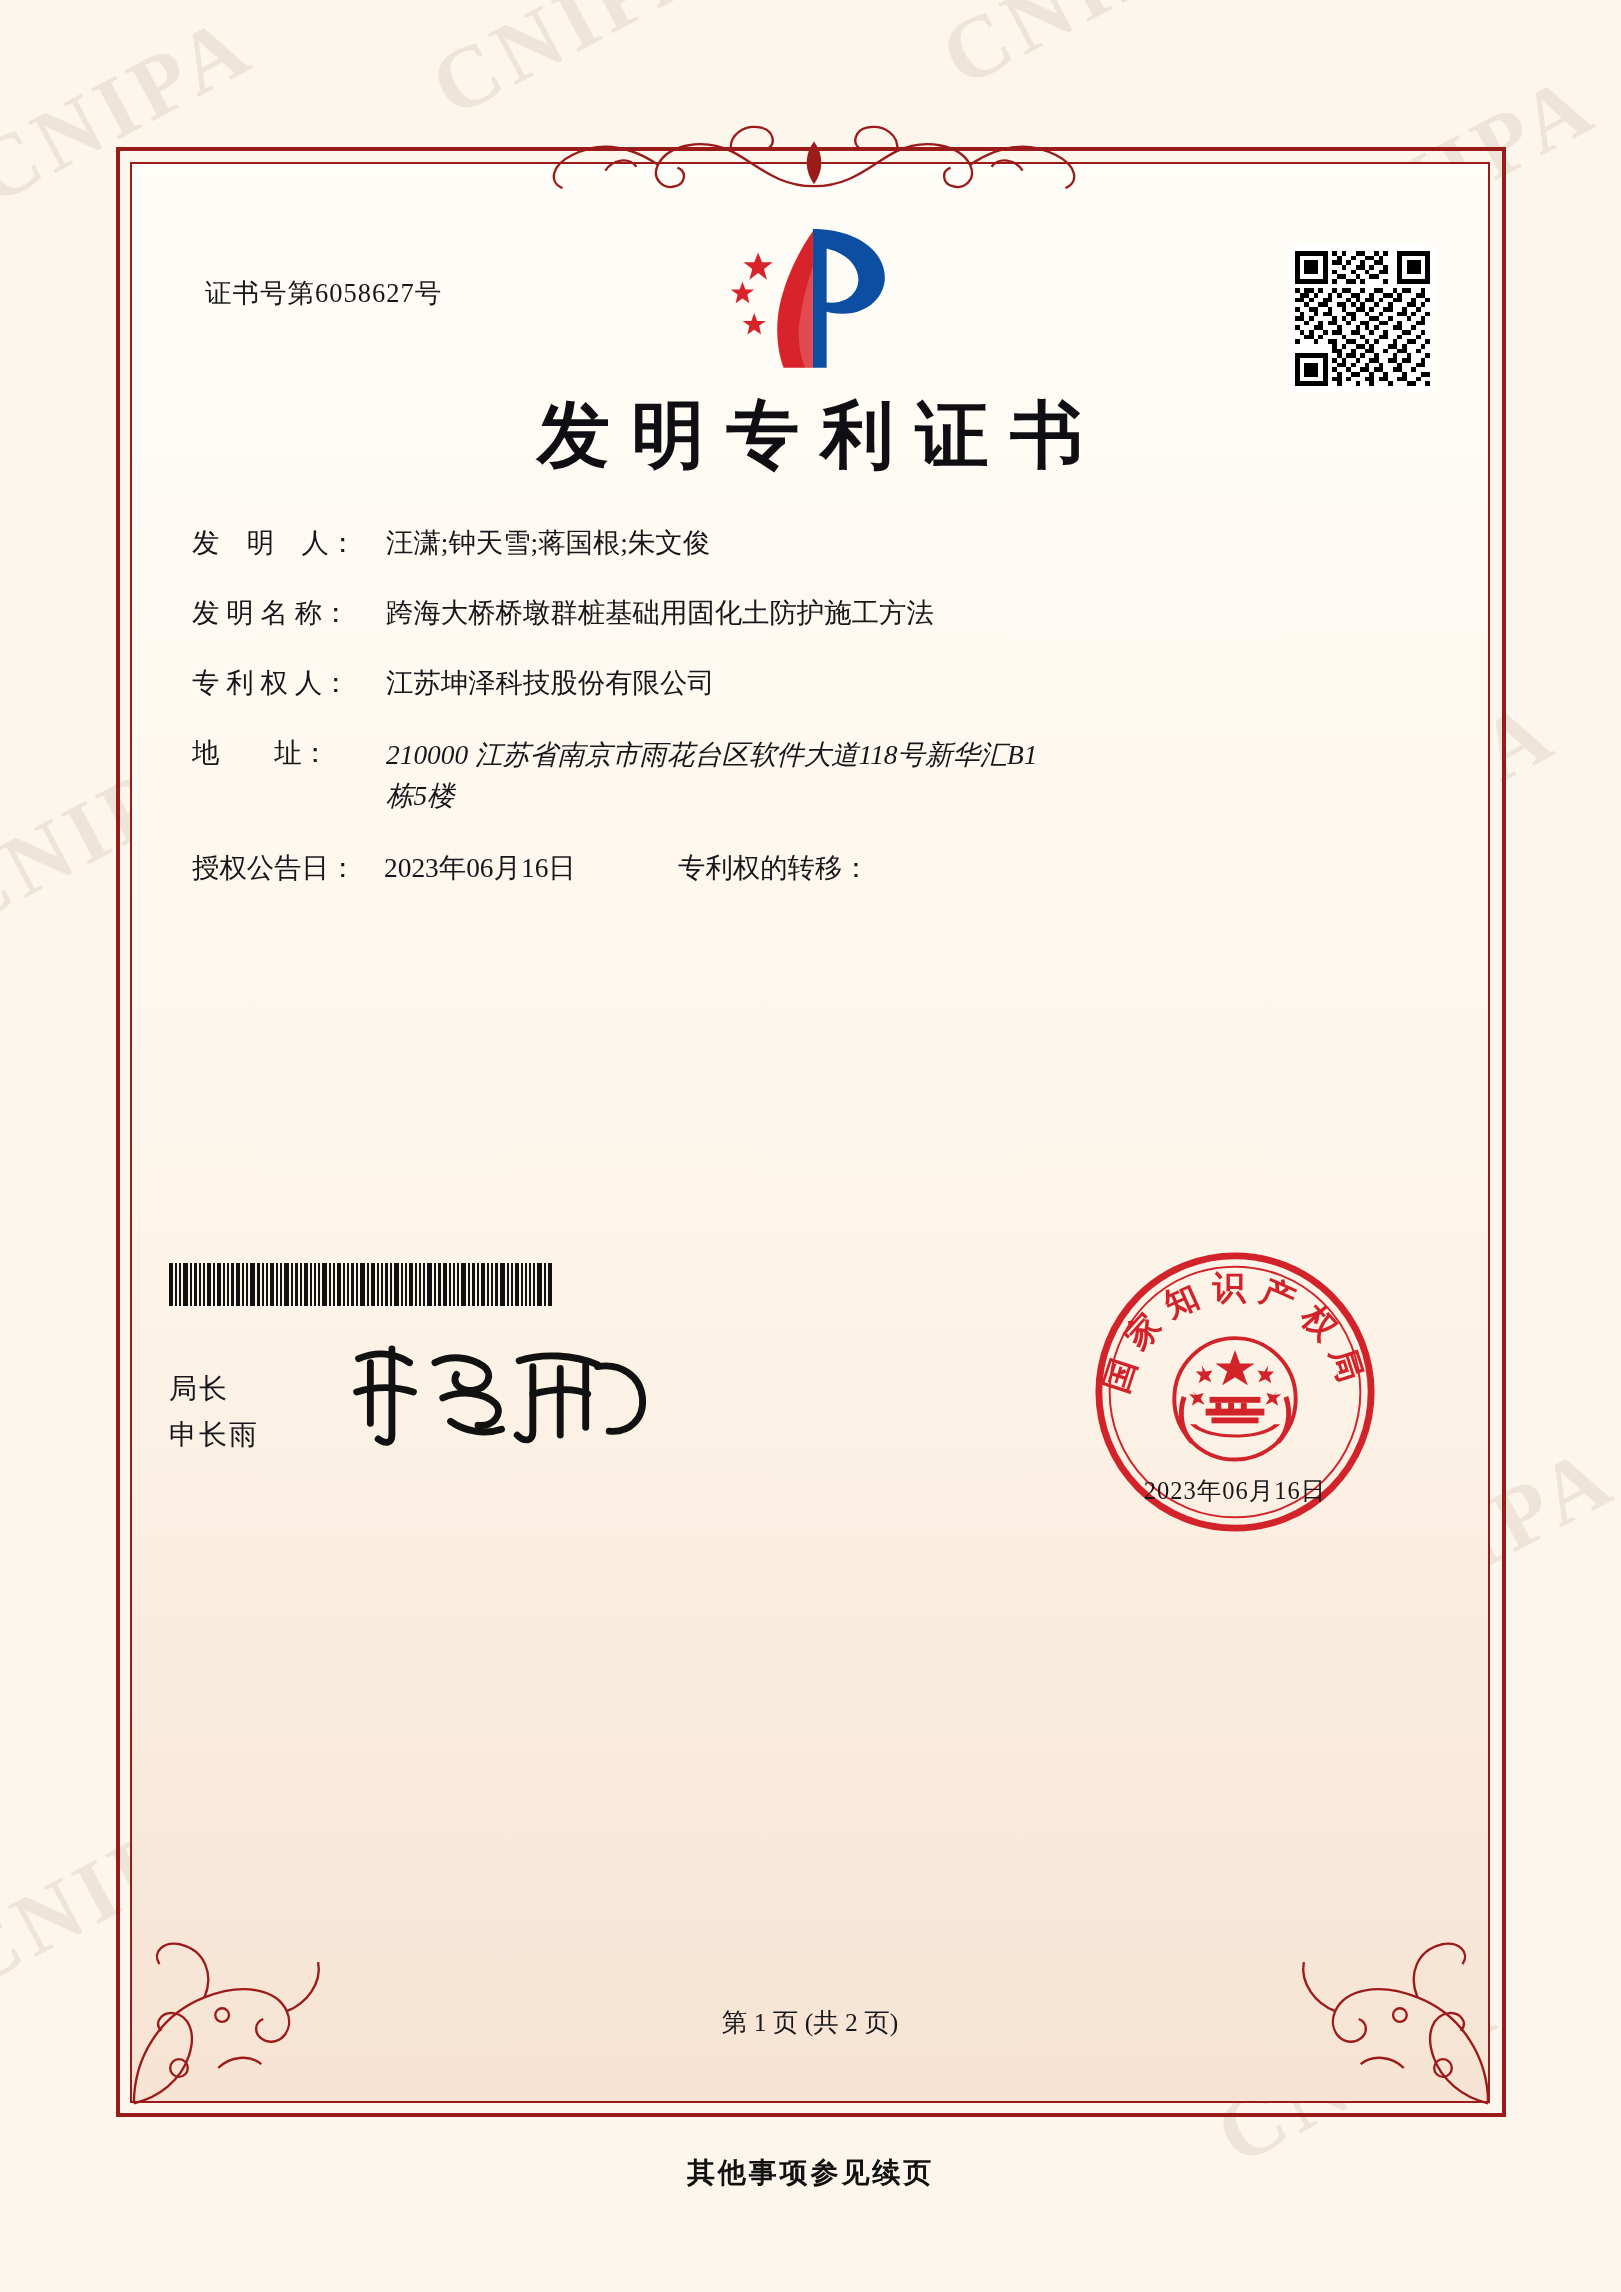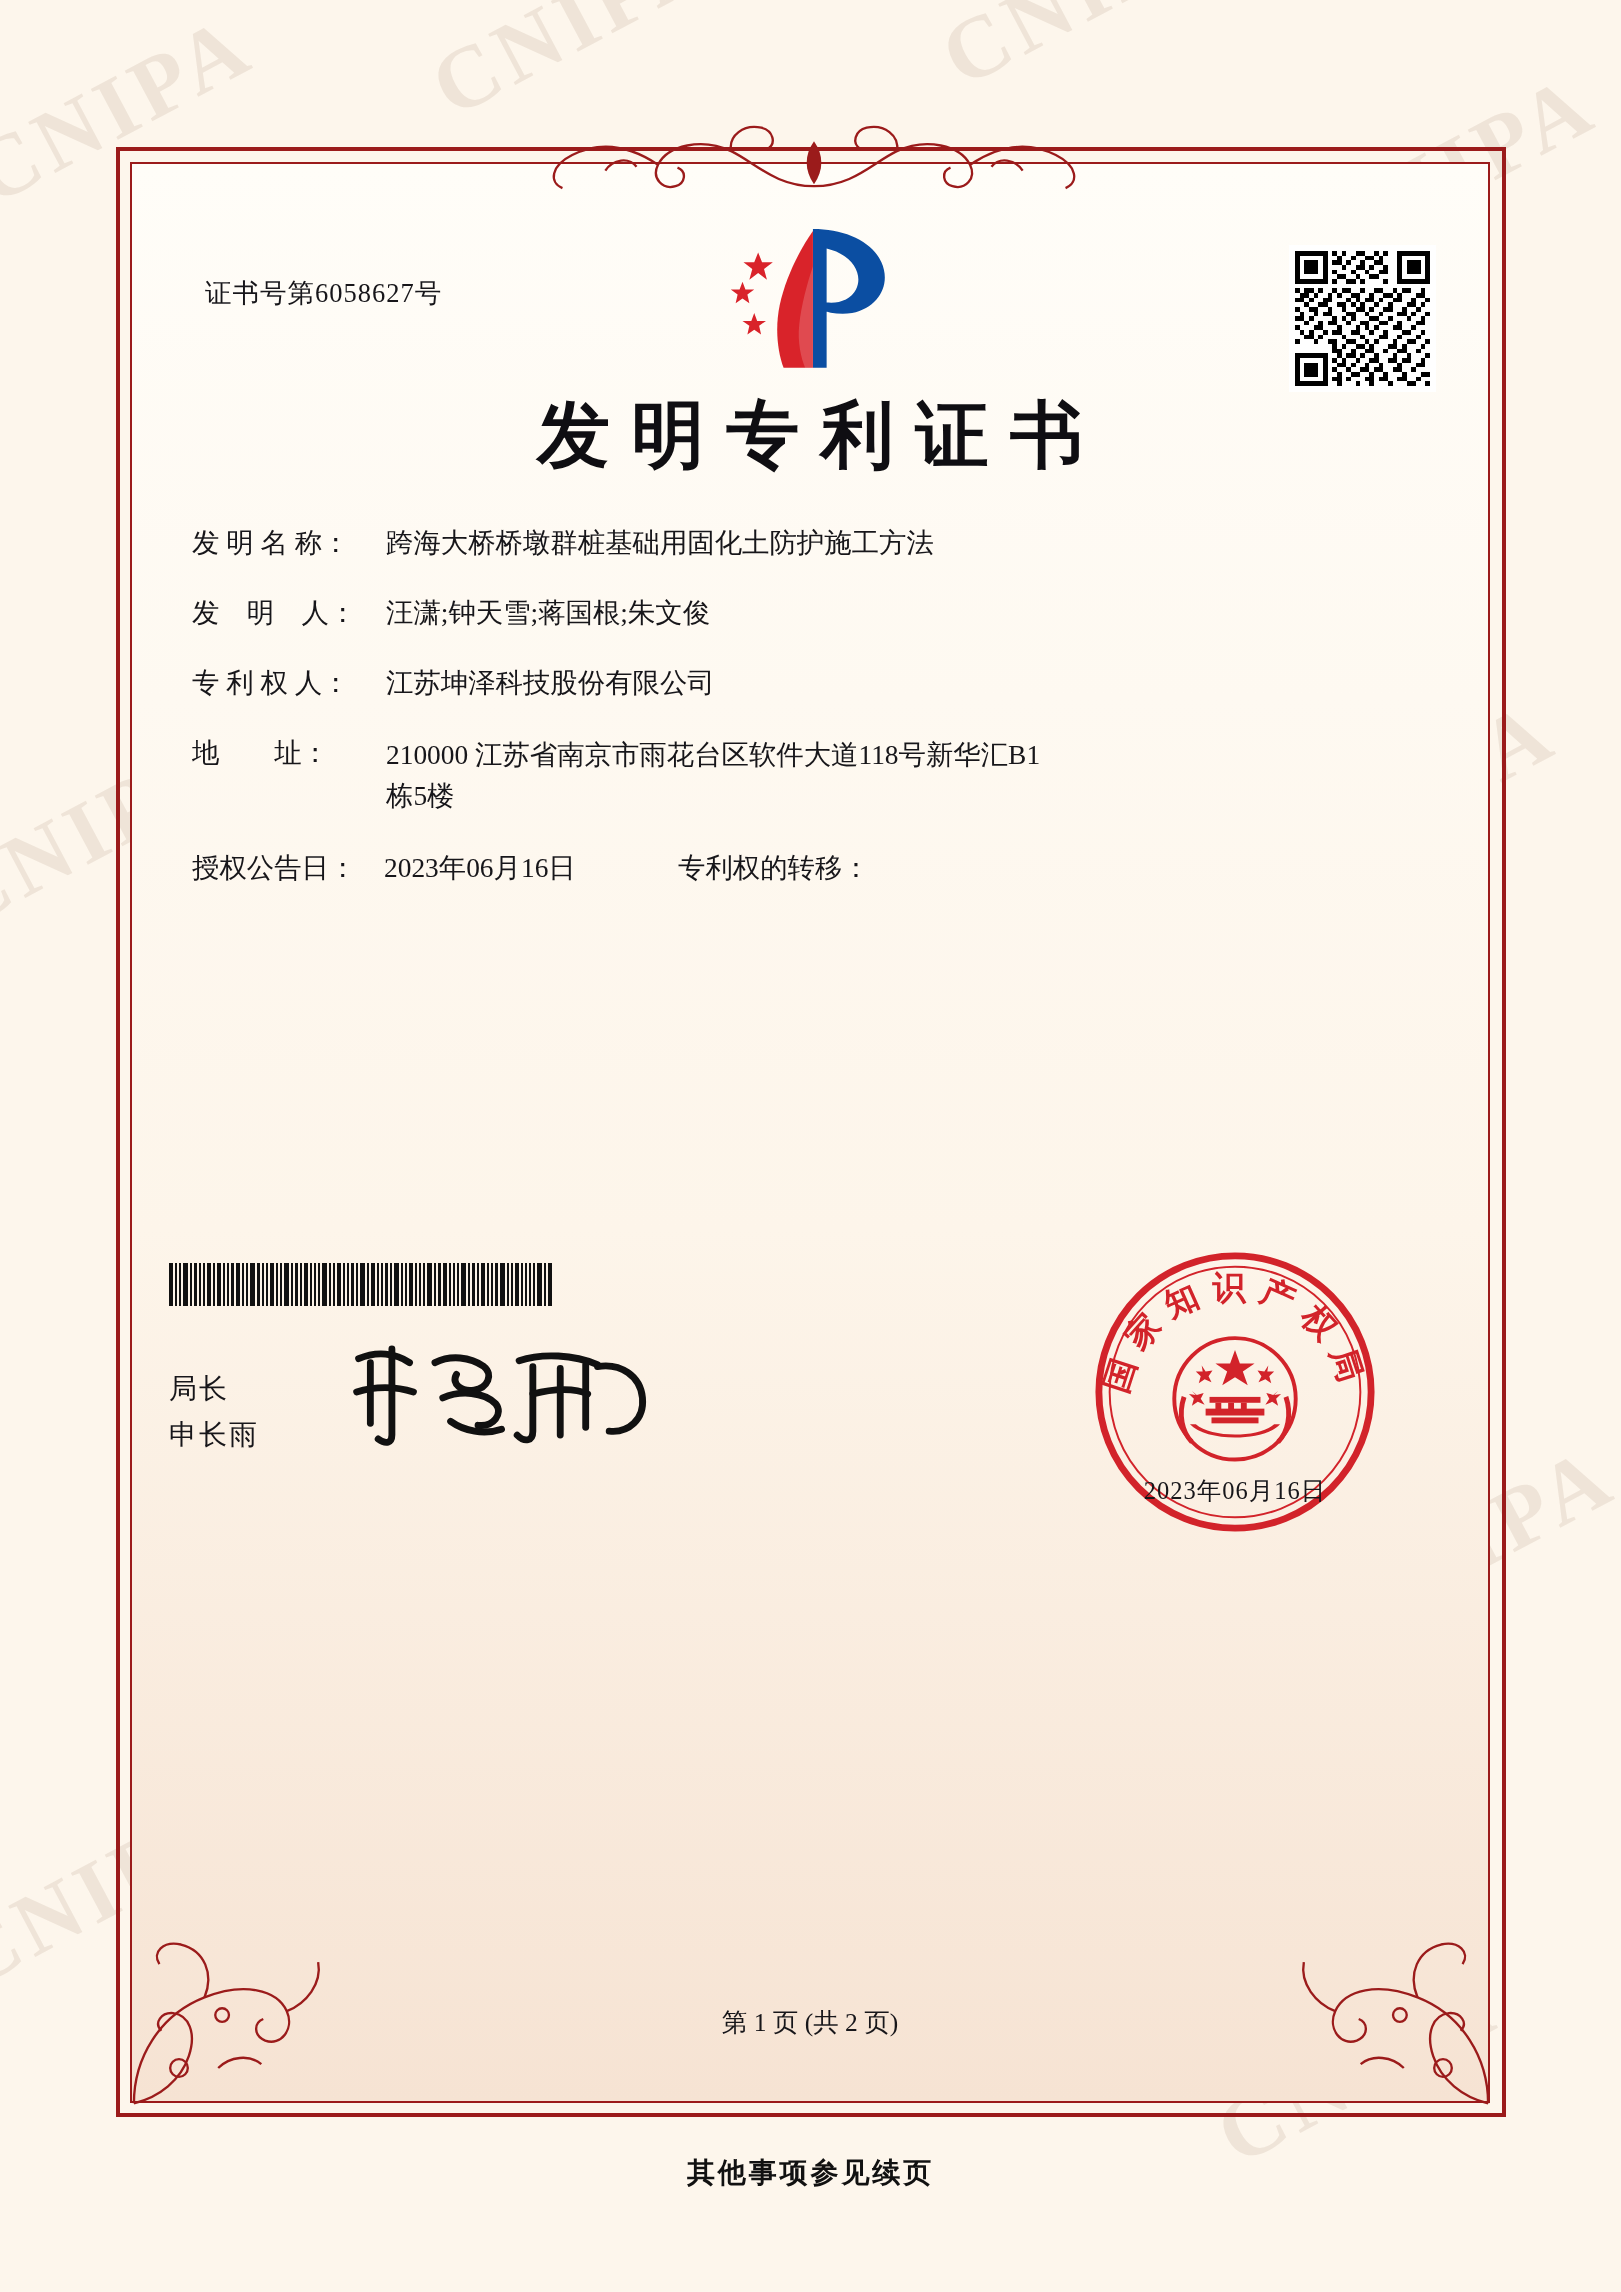--- a/index.html
+++ b/index.html
@@ -141,20 +141,21 @@
     flex: 0 0 192px;
     white-space: pre;
     letter-spacing: 0px;
   }
   .field-value {
     flex: 1;
     padding-left: 2px;
   }
   .field-value.two-line {
     line-height: 1.5;
+    font-style: italic;
   }
 
   .pub-row {
     display: flex;
     align-items: baseline;
     font-size: 27.4px;
     color: #17161a;
     margin-top: 3.9px;
   }
   .pub-left-label { width: 192px; flex: 0 0 192px; white-space: pre; }
@@ -543,27 +544,27 @@
         <polygon points="46,72 49,80 58,80 51,85 53,94 46,89 39,94 41,85 34,80 43,80"></polygon>
         <polygon points="58,104 61,112 70,112 63,117 65,126 58,121 51,126 53,117 46,112 55,112"></polygon>
       </g>
     </svg>
 
     <div class="title">发明专利证书</div>
 
     <div class="fields">
 
       <div class="field-row">
+        <div class="field-label">发    明    人：</div>
+        <div class="field-value">汪潇;钟天雪;蒋国根;朱文俊</div>
+      </div>
+
+      <div class="field-row">
         <div class="field-label">发 明 名 称：</div>
         <div class="field-value">跨海大桥桥墩群桩基础用固化土防护施工方法</div>
-      </div>
-
-      <div class="field-row">
-        <div class="field-label">发    明    人：</div>
-        <div class="field-value">汪潇;钟天雪;蒋国根;朱文俊</div>
       </div>
 
 
 
       <div class="field-row">
         <div class="field-label">专 利 权 人：</div>
         <div class="field-value">江苏坤泽科技股份有限公司</div>
       </div>
 
       <div class="field-row">

